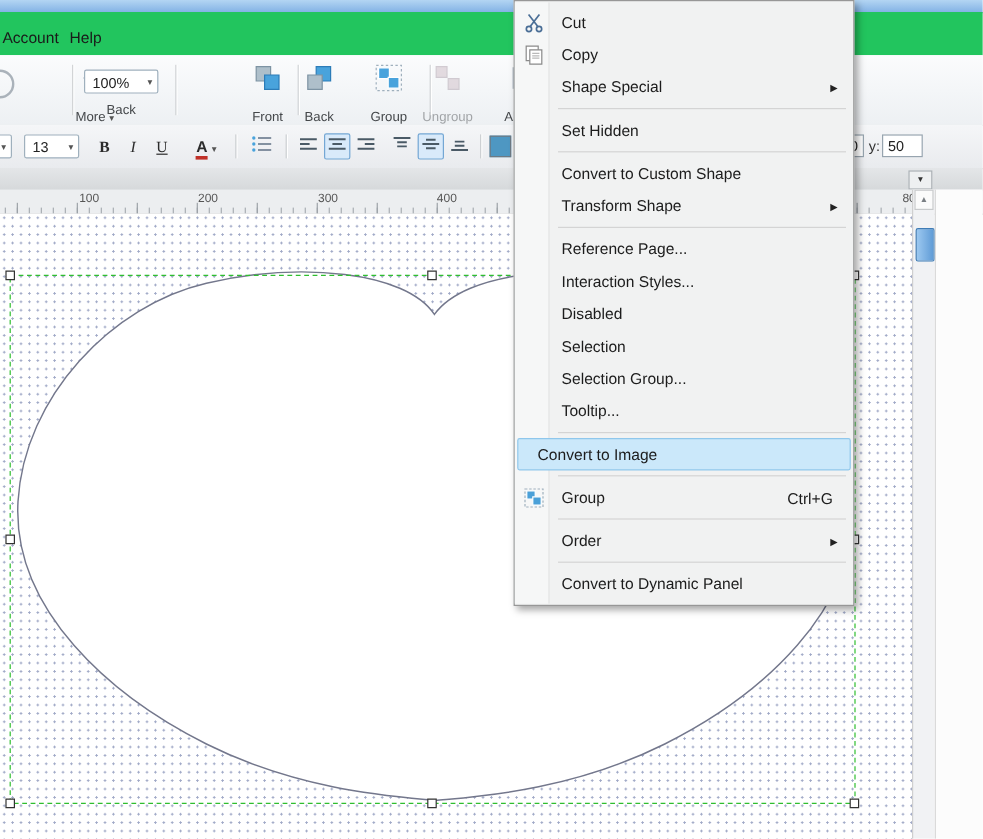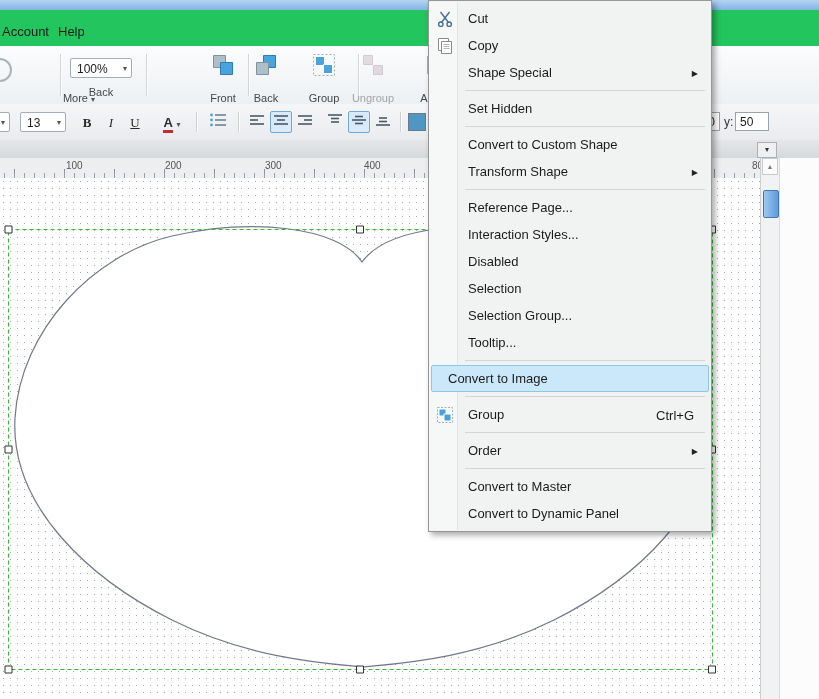--- a/index.html
+++ b/index.html
@@ -405,20 +405,17 @@
     <div class="cm-sep"></div>
 
     <div class="cm-item">
       <span class="cm-lbl">Order</span>
       <span class="cm-arrow">▶</span>
     </div>
 
     <div class="cm-sep"></div>
 
     <div class="cm-item">
-      <span class="cm-lbl">Convert to Master</span>
-    </div>
-    <div class="cm-item">
       <span class="cm-lbl">Convert to Dynamic Panel</span>
     </div>
   </div>
 
 </div>
 
 </body></html>

